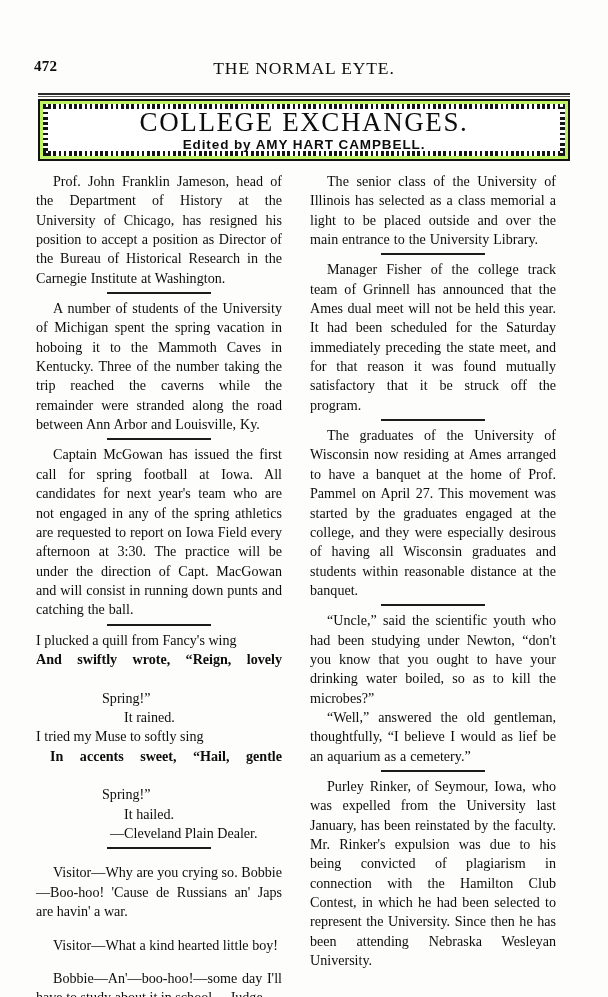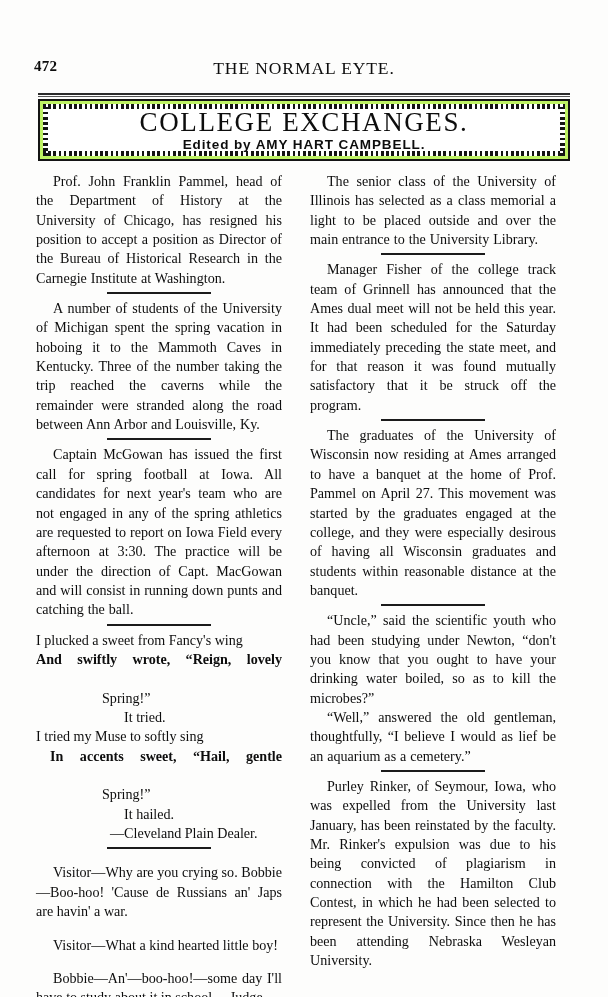--- a/index.html
+++ b/index.html
@@ -221,34 +221,34 @@
     <div class="banner-text">
       <div class="banner-title">COLLEGE EXCHANGES.</div>
       <div class="banner-sub">Edited by AMY HART CAMPBELL.</div>
     </div>
   </div>
 
   <div class="columns">
 
     <div class="col col-left">
 
-      <p class="para">Prof. John Franklin Pammel, head of the Department of History at the University of Chicago, has resigned his position to accept a position as Director of the Bureau of Historical Research in the Carnegie Institute at Washington.</p>
+      <p class="para">Prof. John Franklin Jameson, head of the Department of History at the University of Chicago, has resigned his position to accept a position as Director of the Bureau of Historical Research in the Carnegie Institute at Washington.</p>
       <div class="divider"></div>
 
       <p class="para">A number of students of the University of Michigan spent the spring vacation in hoboing it to the Mammoth Caves in Kentucky. Three of the number taking the trip reached the caverns while the remainder were stranded along the road between Ann Arbor and Louisville, Ky.</p>
       <div class="divider"></div>
 
       <p class="para">Captain McGowan has issued the first call for spring football at Iowa. All candidates for next year's team who are not engaged in any of the spring athletics are requested to report on Iowa Field every afternoon at 3:30. The practice will be under the direction of Capt. MacGowan and will consist in running down punts and catching the ball.</p>
       <div class="divider"></div>
 
       <div class="poem">
-        <span class="ln">I plucked a sweet from Fancy's wing</span>
+        <span class="ln">I plucked a quill from Fancy's wing</span>
         <span class="ln justified">And swiftly wrote, “Reign, lovely</span>
         <span class="ln ind-2">Spring!”</span>
-        <span class="ln ind-3">It tried.</span>
+        <span class="ln ind-3">It rained.</span>
         <span class="ln">I tried my Muse to softly sing</span>
         <span class="ln justified ind-1">In accents sweet, “Hail, gentle</span>
         <span class="ln ind-2">Spring!”</span>
         <span class="ln ind-3">It hailed.</span>
         <span class="ln ind-4">—Cleveland Plain Dealer.</span>
       </div>
       <div class="divider"></div>
 
       <p class="dlg">Visitor—Why are you crying so. Bobbie—Boo-hoo! 'Cause de Russians an' Japs are havin' a war.</p>
       <p class="dlg">Visitor—What a kind hearted little boy!</p>

